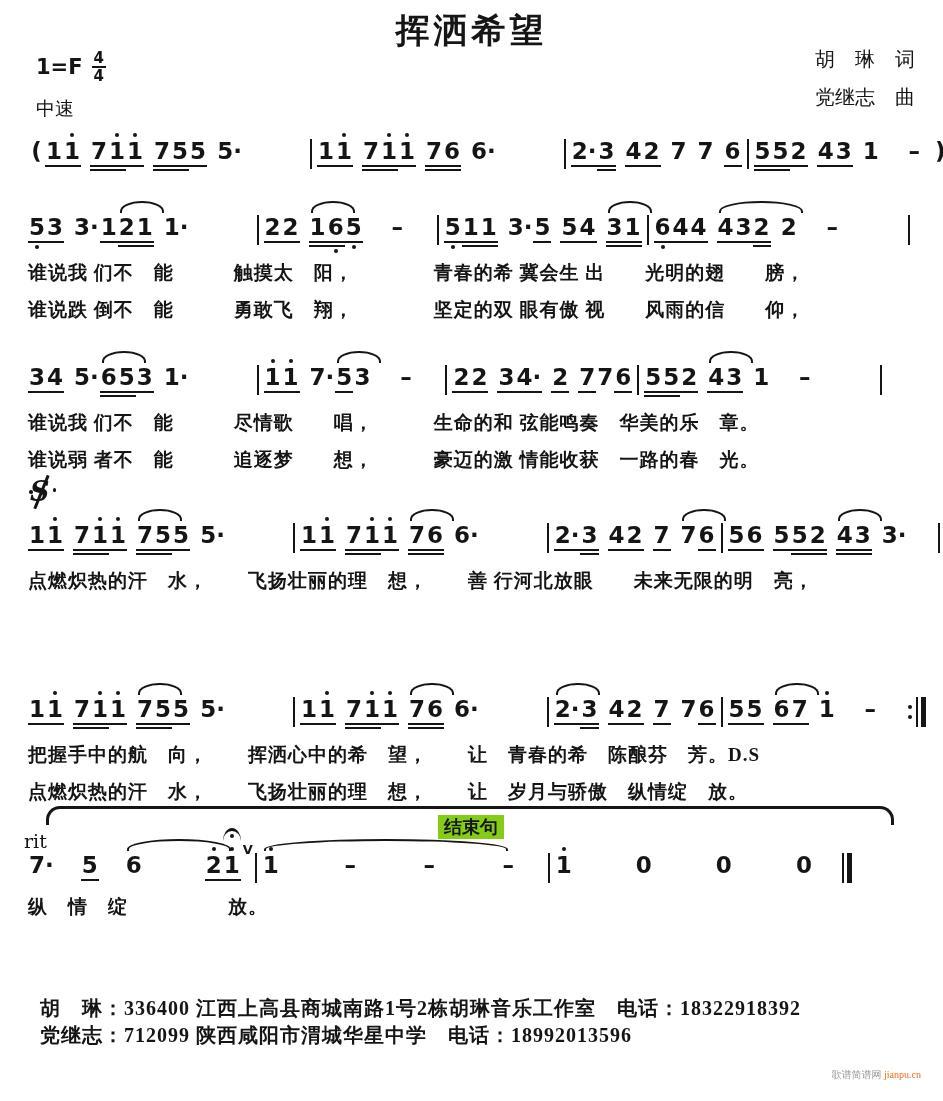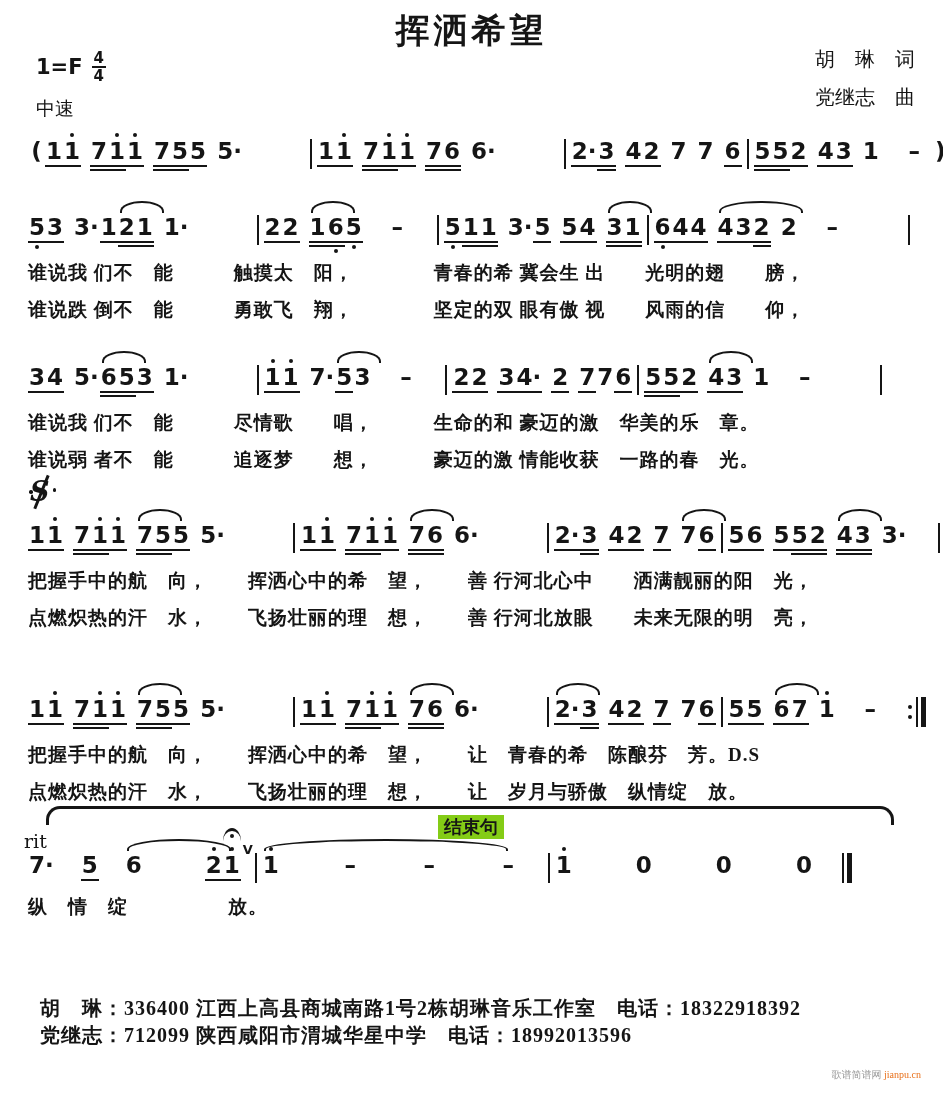--- a/index.html
+++ b/index.html
@@ -875,21 +875,21 @@
       <span class="sp-G"></span>
       <span class="tk">
         <span class="top"></span>
         <span class="glyph">–</span>
         <span class="uls"></span>
         <span class="bot"></span>
       </span>
       <span class="sp-GG"></span>
       <span class="barline"></span>
     </div>
-  <div class="lyr">谁说我 们不　能　　　尽情歌　　唱，　　　生命的和 豪迈的激　华美的乐　章。</div>
+  <div class="lyr">谁说我 们不　能　　　尽情歌　　唱，　　　生命的和 弦能鸣奏　华美的乐　章。</div>
   <div class="lyr">谁说弱 者不　能　　　追逐梦　　想，　　　豪迈的激 情能收获　一路的春　光。</div>
 </div>
 
 <div class="abs segno">
   <span class="s">S</span>
   <span class="sl"></span>
   <span class="d1"></span>
   <span class="d2"></span>
 </div>
 
@@ -1185,21 +1185,20 @@
       <span class="sp-g"></span>
       <span class="tk">
         <span class="top"></span>
         <span class="glyph">3·</span>
         <span class="uls"></span>
         <span class="bot"></span>
       </span>
       <span class="sp-G"></span>
       <span class="barline"></span>
     </div>
-  <div class="lyr">把握手中的航　向，　　挥洒心中的希　望，　　善 行河北心中　　洒满靓丽的阳　光，</div>
   <div class="lyr">点燃炽热的汗　水，　　飞扬壮丽的理　想，　　善 行河北放眼　　未来无限的明　亮，</div>
 </div>
 
 <div class="abs sys" style="top:688px">
   <div class="notesrow">
       <span class="tk">
         <span class="top"></span>
         <span class="glyph">1</span>
         <span class="uls">
           <span class="ul"></span>

